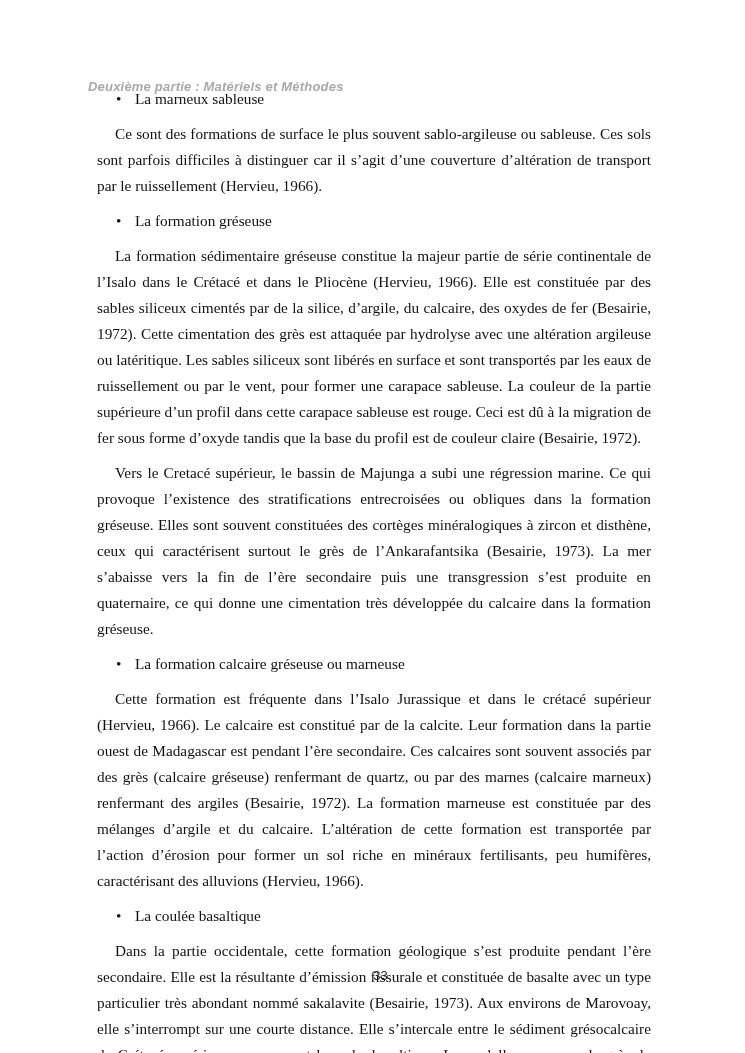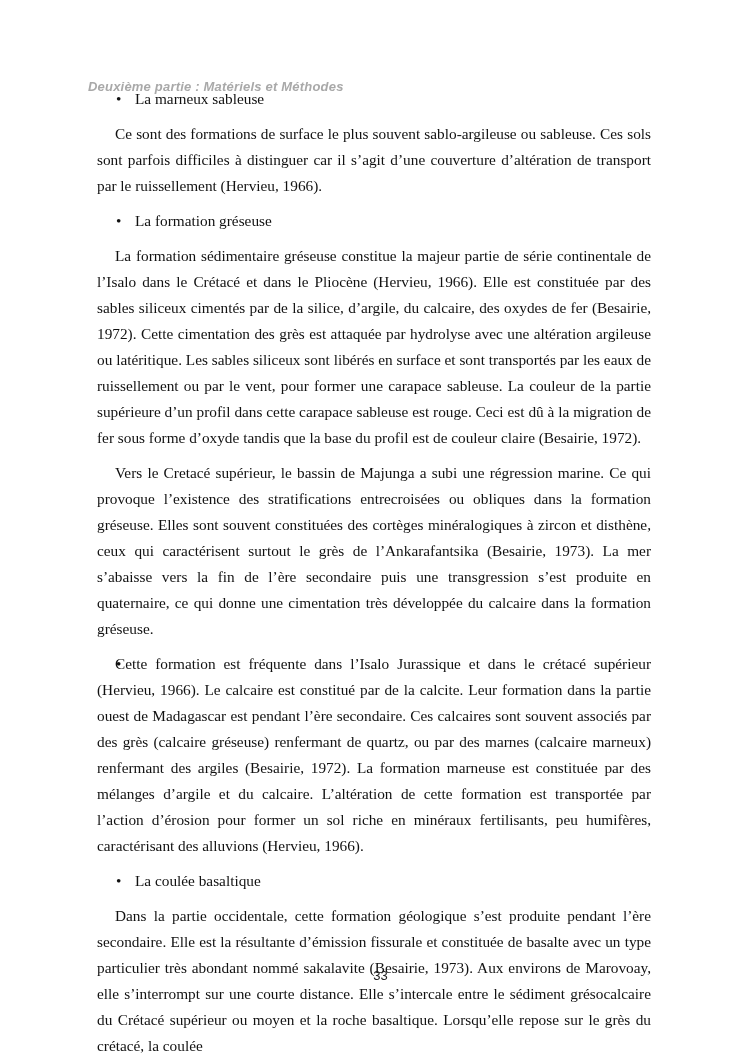--- a/index.html
+++ b/index.html
@@ -79,20 +79,21 @@
       <span class="bullet-glyph">•</span>
       <span>La formation gréseuse</span>
     </div>
 
     <p class="body-para">La formation sédimentaire gréseuse constitue la majeur partie de série continentale de l’Isalo dans le Crétacé et dans le Pliocène (Hervieu, 1966). Elle est constituée par des sables siliceux cimentés par de la silice, d’argile, du calcaire, des oxydes de fer (Besairie, 1972). Cette cimentation des grès est attaquée par hydrolyse avec une altération argileuse ou latéritique. Les sables siliceux sont libérés en surface et sont transportés par les eaux de ruissellement ou par le vent, pour former une carapace sableuse. La couleur de la partie supérieure d’un profil dans cette carapace sableuse est rouge. Ceci est dû à la migration de fer sous forme d’oxyde tandis que la base du profil est de couleur claire (Besairie, 1972).</p>
 
     <p class="body-para">Vers le Cretacé supérieur, le bassin de Majunga a subi une régression marine. Ce qui provoque l’existence des stratifications entrecroisées ou obliques dans la formation gréseuse. Elles sont souvent constituées des cortèges minéralogiques à zircon et disthène, ceux qui caractérisent surtout le grès de l’Ankarafantsika (Besairie, 1973). La mer s’abaisse vers la fin de l’ère secondaire puis une transgression s’est produite en quaternaire, ce qui  donne une cimentation très développée du calcaire dans la formation gréseuse.</p>
 
     <div class="bullet-item">
       <span class="bullet-glyph">•</span>
+      <span>La formation calcaire gréseuse ou marneuse</span>
     </div>
 
     <p class="body-para">Cette formation est fréquente dans l’Isalo Jurassique et dans le crétacé supérieur (Hervieu, 1966). Le calcaire est constitué par de la calcite. Leur formation dans la partie ouest de Madagascar est pendant l’ère secondaire. Ces calcaires sont souvent associés par des grès (calcaire gréseuse) renfermant de quartz, ou par des marnes (calcaire marneux) renfermant des argiles (Besairie, 1972). La formation marneuse est constituée par des mélanges d’argile et du calcaire. L’altération de cette formation est transportée par l’action d’érosion pour former un sol riche en minéraux fertilisants, peu humifères, caractérisant des alluvions (Hervieu, 1966).</p>
 
     <div class="bullet-item">
       <span class="bullet-glyph">•</span>
       <span>La coulée basaltique</span>
     </div>
 
     <p class="body-para">Dans la partie occidentale, cette formation géologique s’est produite pendant l’ère secondaire. Elle est la résultante d’émission fissurale et constituée de basalte avec un type particulier très abondant nommé sakalavite (Besairie, 1973). Aux environs de Marovoay, elle s’interrompt sur une courte distance. Elle s’intercale entre le sédiment grésocalcaire du Crétacé supérieur ou moyen et la roche basaltique. Lorsqu’elle repose sur le grès du crétacé, la coulée</p>

